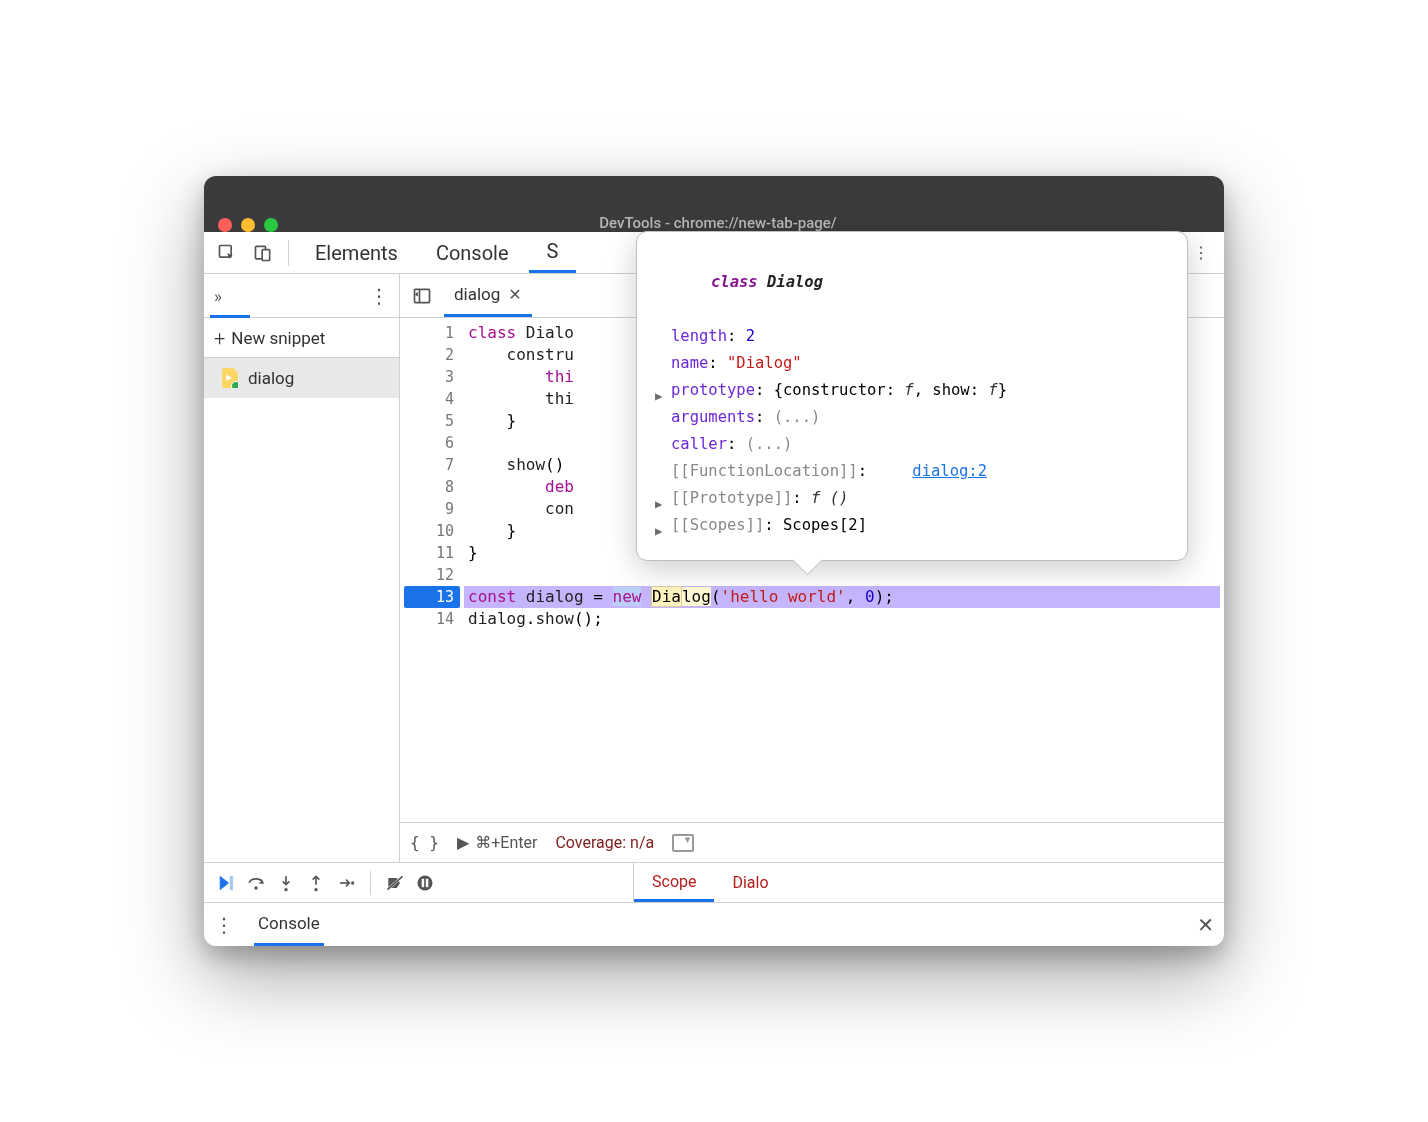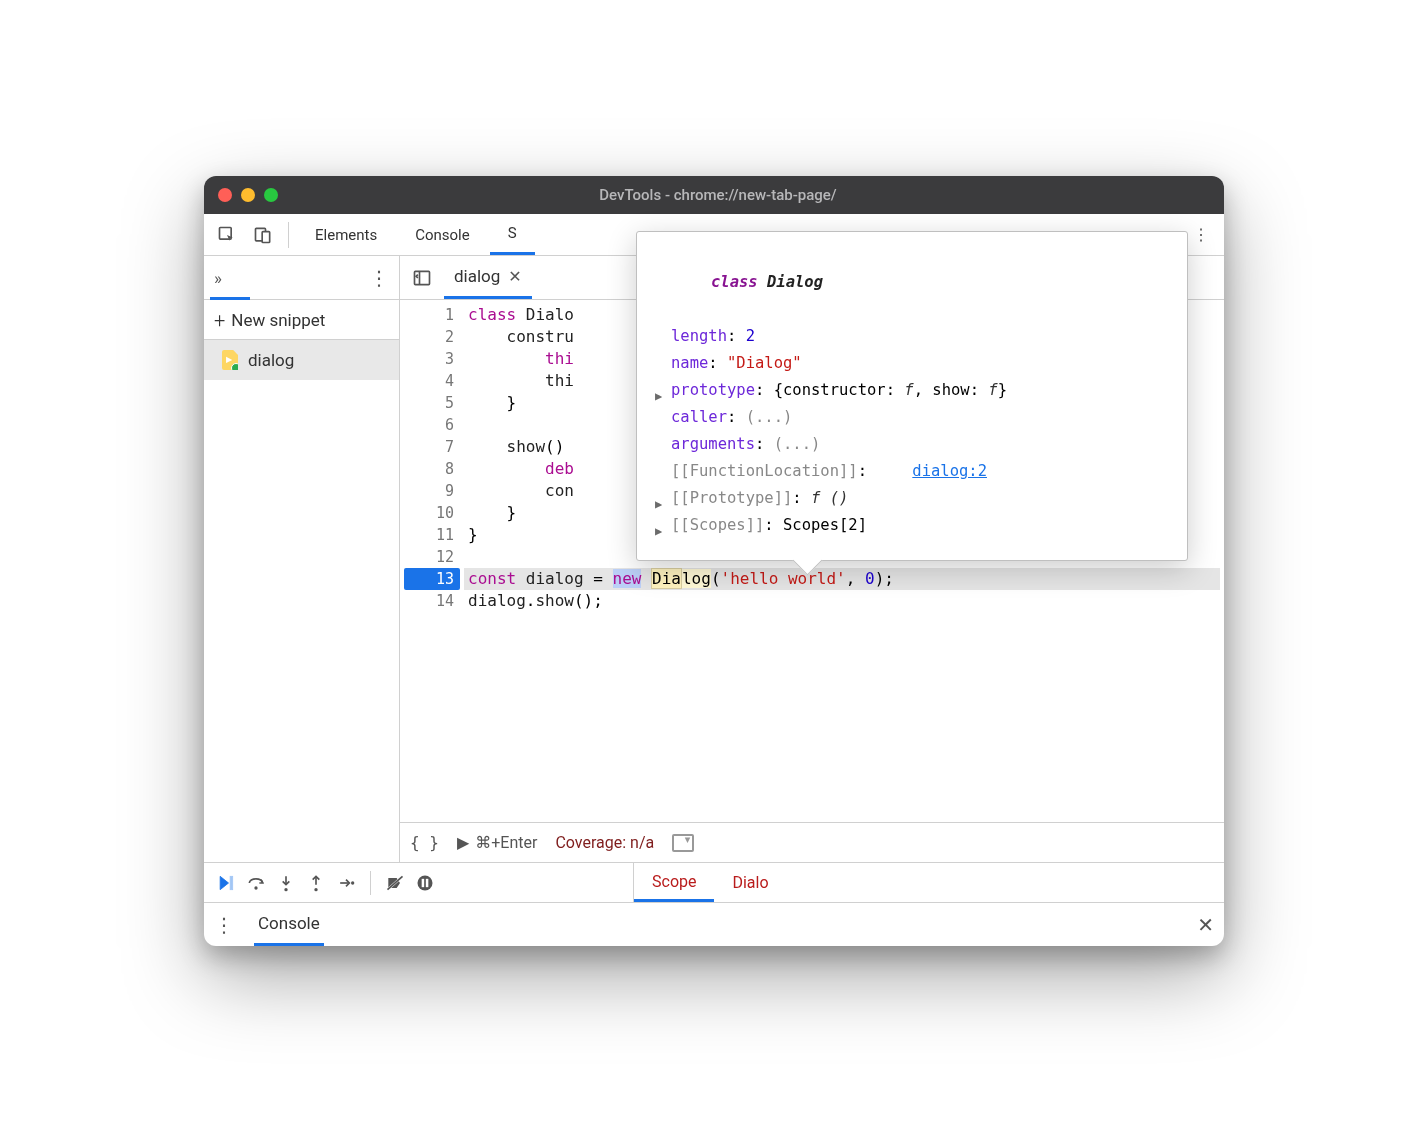--- a/index.html
+++ b/index.html
@@ -18,23 +18,23 @@
     background: #fff;
     box-shadow: 0 30px 80px rgba(0,0,0,0.35), 0 10px 25px rgba(0,0,0,0.25);
     overflow: hidden;
     display: flex;
     flex-direction: column;
     position: relative;
   }
   
   .titlebar {
     background: #3b3b3d;
-    height: 38px;
+    height: 56px;
     display: flex;
-    align-items: center;
+    align-items: flex-end;
     padding: 0 14px;
     flex-shrink: 0;
   }
   .traffic { display:flex; gap:9px; }
   .light { width:14px; height:14px; border-radius:50%; }
   .red { background:#ff5f57; }
   .yellow { background:#febc2e; }
   .green { background:#28c840; }
   .title { flex:1; text-align:center; color:#b7b7b9; font-size:15px; margin-right:52px; font-weight:500; }
   
@@ -48,21 +48,21 @@
     color:#333;
     flex-shrink:0;
   }
   .dt-iconbtn {
     width: 34px; height:34px;
     display:flex; align-items:center; justify-content:center;
     color:#555;
     cursor:pointer;
     border-radius:2px;
   }
-  .dt-tab { padding:0 18px; font-size:15px; color:#333; cursor:pointer; height:100%; display:flex; align-items:center; }
+  .dt-tab { padding:0 18px; font-size:20px; color:#333; cursor:pointer; height:100%; display:flex; align-items:center; }
   .dt-tab.active { border-bottom:3px solid #1a73e8; }
   .dt-tabs .spacer { flex:1; }
   
   .body {
     flex:1;
     display:flex;
     flex-direction:column;
     min-height:0;
   }
   .upper { flex:1; display:flex; min-height:0; }
@@ -180,21 +180,21 @@
     padding-right:6px;
     margin-right:-6px;
   }
   .code {
     flex:1;
     padding:4px 4px;
     white-space:pre;
   }
   .code .row { height:22px; }
   .code .row.exec-line {
-    background:#e5e5e5;
+    background:#c4b5fd;
     margin-left:-4px;
     padding-left:4px;
   }
   .kw { color:#aa0d91; }
   .ident { color:#222; }
   .str { color:#c41a16; }
   .num { color:#1c00cf; }
   .hl-new { background:#bcd0f7; }
   .hl-dia { background:#fff3bf; border:1px solid rgba(0,0,0,0.15); }
   .hl-log { background:#fff9d6; }
@@ -256,21 +256,21 @@
   .drawer .ctab { cursor:pointer; border-bottom:3px solid #1a73e8; height:100%; display:flex; align-items:center; padding:0 4px; }
   
   .popover {
     position:absolute;
     left:432px;
     top:55px;
     width:552px;
     min-height:330px;
     background:#fff;
     border:1px solid #bfbfbf;
-    border-radius:3px;
+    border-radius:11px;
     box-shadow:0 8px 30px rgba(0,0,0,0.2);
     font-family:Menlo,Consolas,monospace;
     font-size:15.5px;
     line-height:27px;
     padding:10px 6px 16px 14px;
     z-index:100;
   }
   .popover::after {
     content:"";
     position:absolute;
@@ -461,21 +461,21 @@
   </div>
 
   <div class="popover">
     <div class="pop-row header">
       <span class="pop-kw">class</span> <span class="pop-name">Dialog</span>
     </div>
     <div id="pop-rows">
         <div class="pop-row"><span class="pop-key">length</span><span>: </span><span class="pop-num">2</span></div>
         <div class="pop-row"><span class="pop-key">name</span><span>: </span><span class="pop-str">"Dialog"</span></div>
         <div class="pop-row"><span class="tri">▶</span><span class="pop-key">prototype</span><span>: </span><span>{constructor: </span><span class="pop-italic">f</span><span>, show: </span><span class="pop-italic">f</span><span>}</span></div>
+        <div class="pop-row"><span class="pop-key">arguments</span><span>: </span><span class="pop-gray">(...)</span></div>
         <div class="pop-row"><span class="pop-key">caller</span><span>: </span><span class="pop-gray">(...)</span></div>
-        <div class="pop-row"><span class="pop-key">arguments</span><span>: </span><span class="pop-gray">(...)</span></div>
         <div class="pop-row"><span class="pop-gray">[[FunctionLocation]]</span><span>: </span><span class="pop-link">dialog:2</span></div>
         <div class="pop-row"><span class="tri">▶</span><span class="pop-gray">[[Prototype]]</span><span>: </span><span class="pop-italic">f ()</span></div>
         <div class="pop-row"><span class="tri">▶</span><span class="pop-gray">[[Scopes]]</span><span>: </span><span>Scopes[2]</span></div>
       </div>
   </div>
 
 </div>
 
 </body></html>

